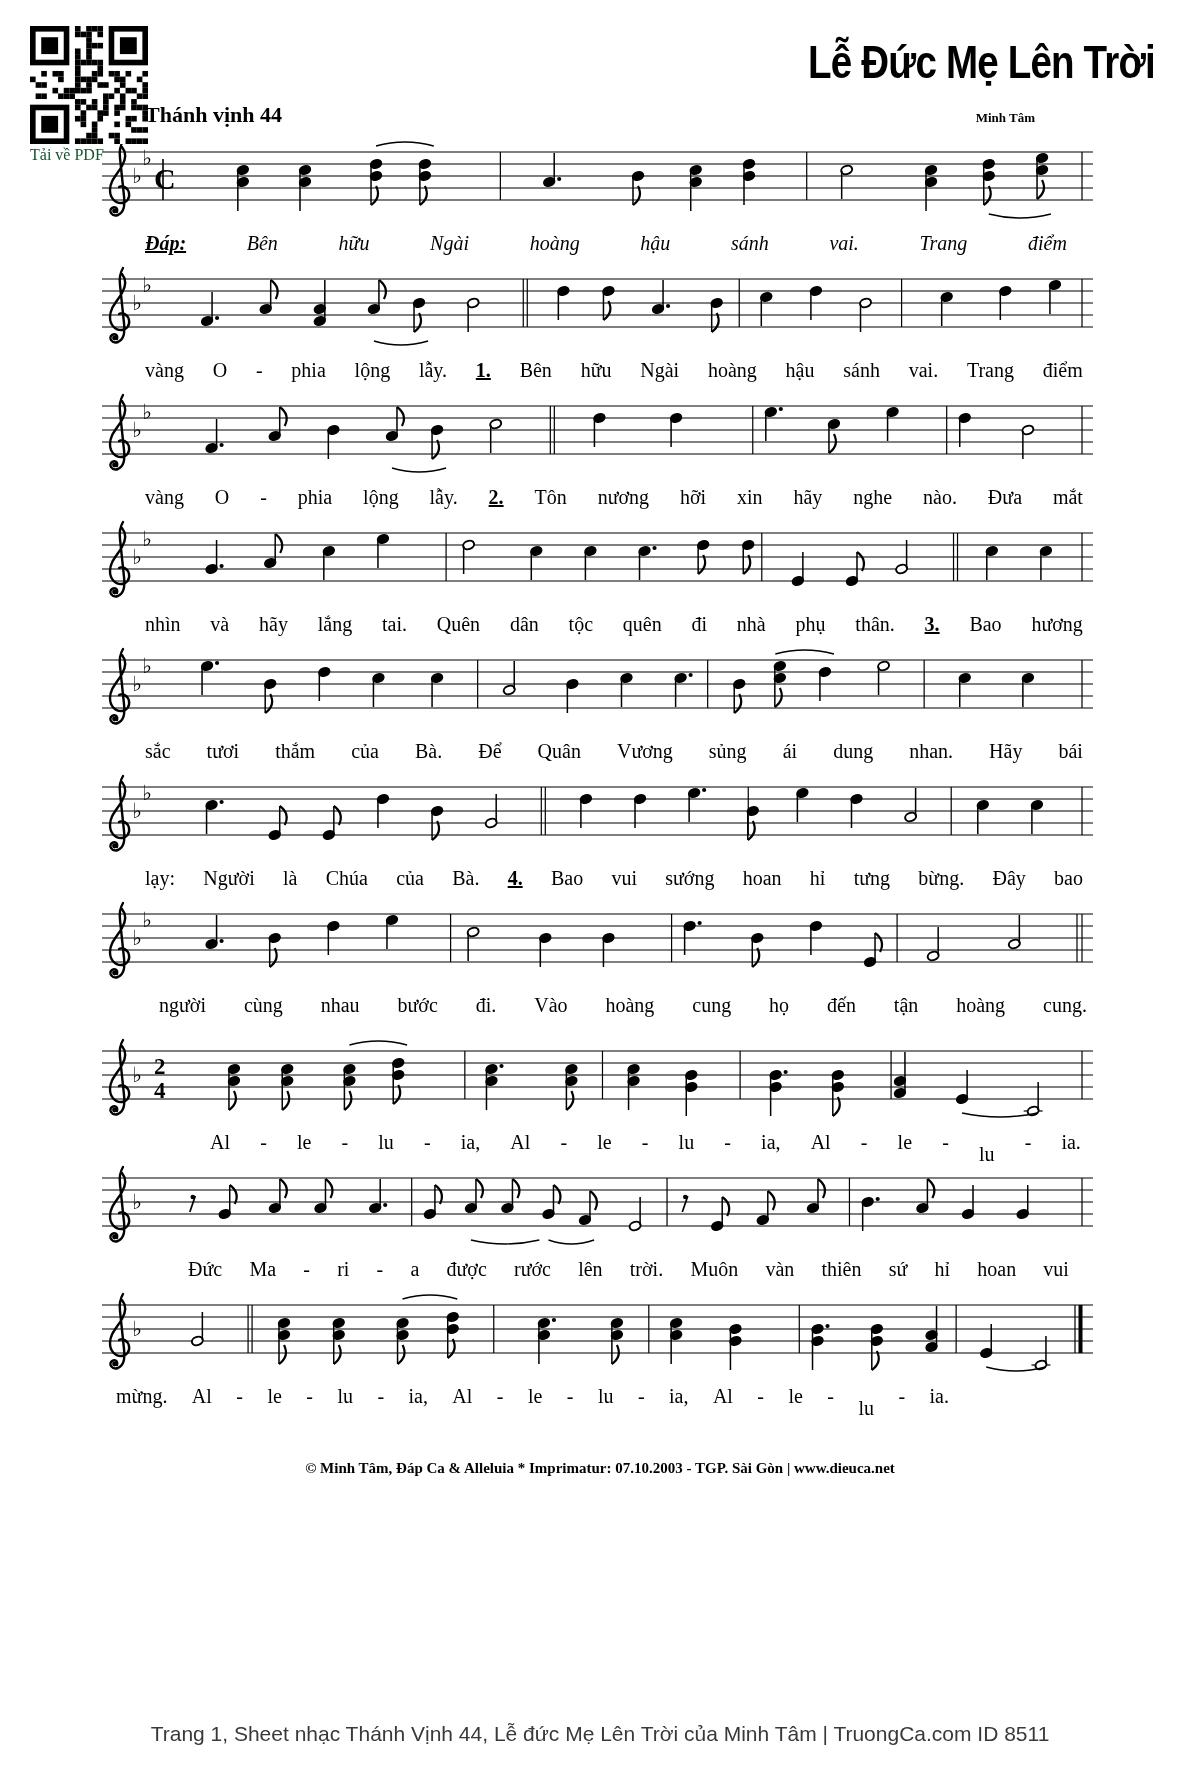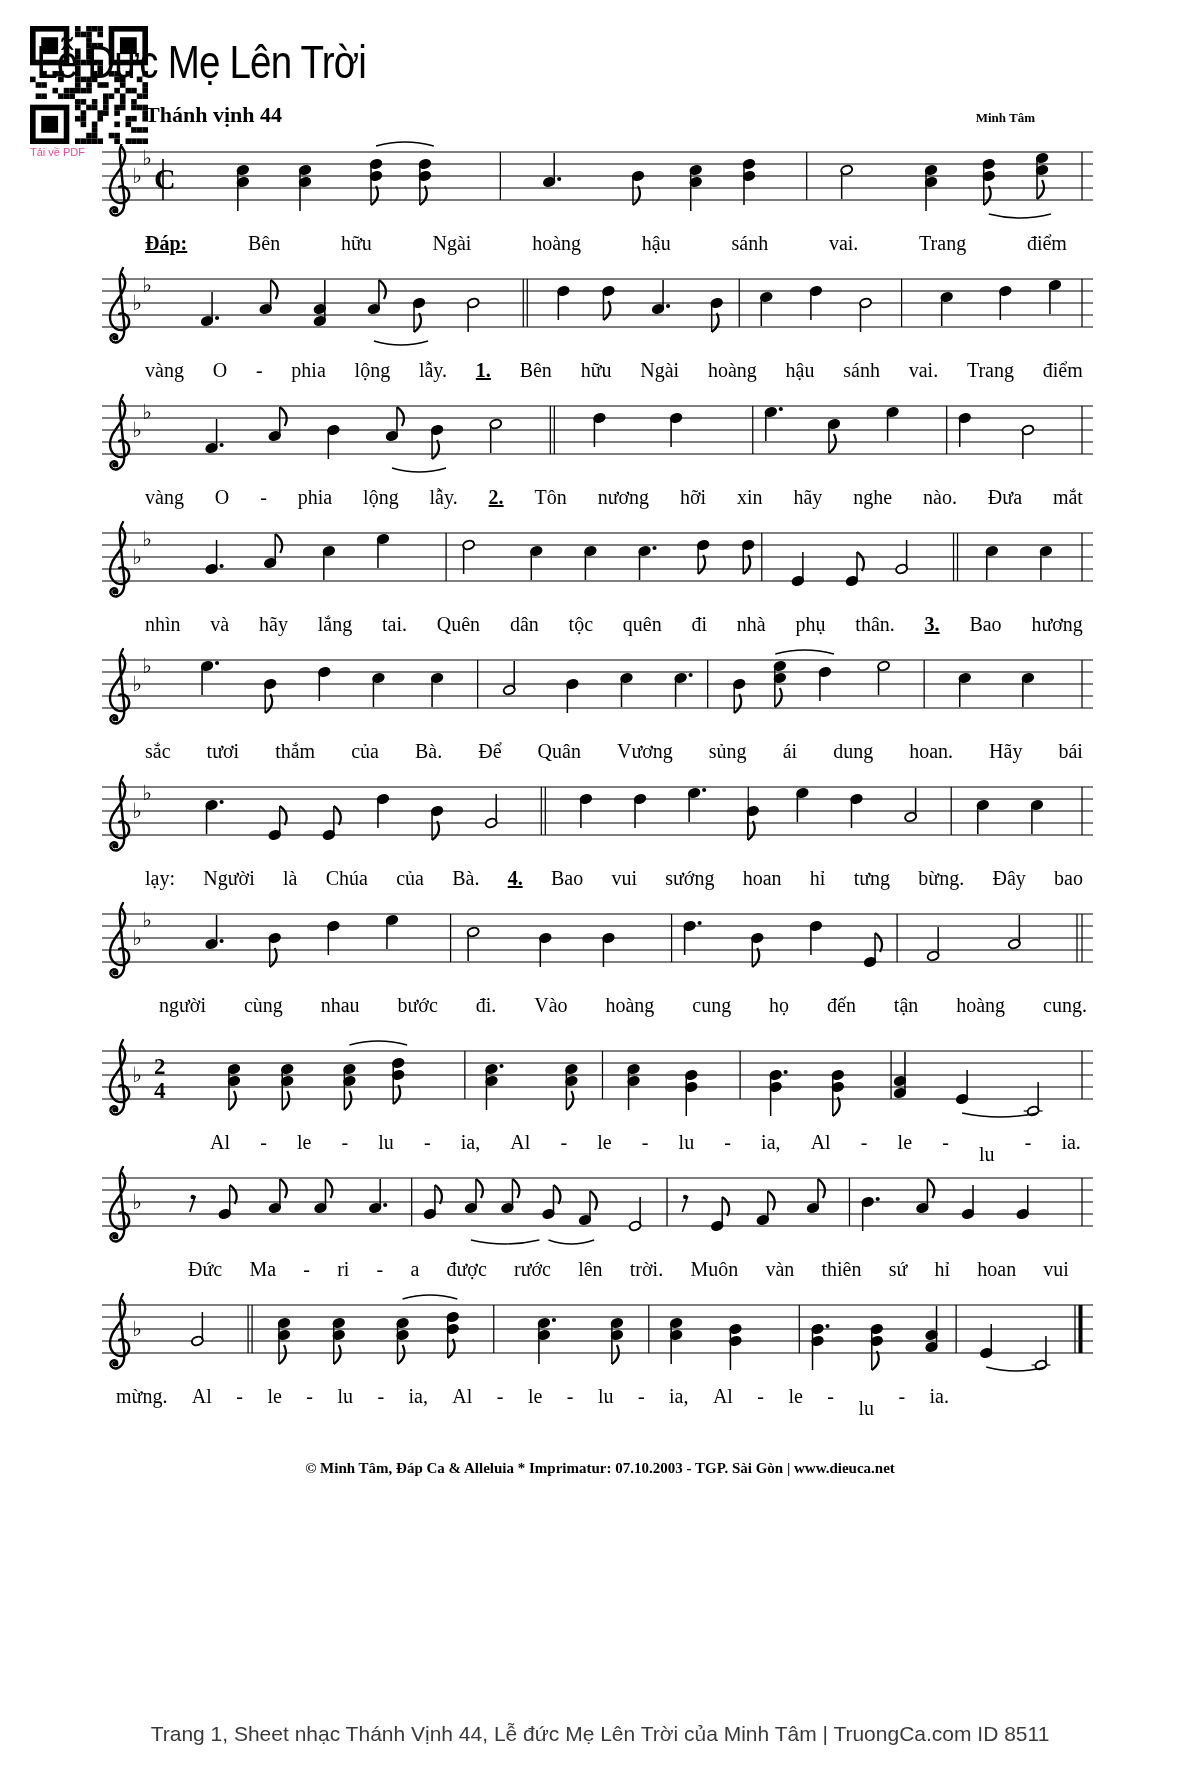--- a/index.html
+++ b/index.html
@@ -1,24 +1,24 @@
 <!DOCTYPE html>
 <html><head>
 <meta charset="utf-8">
 <style>
   html,body{margin:0;padding:0;background:#ffffff;}
   .sheet{position:relative;width:1200px;height:1782px;background:#fff;color:#000;
          font-family:"Liberation Serif", serif;overflow:hidden;}
   
   .qr-wrap{position:absolute;left:30px;top:26px;width:132px;text-align:left;}
   .qr-wrap svg{display:block;}
-  .qr-label{font-family:Liberation Sans, sans-serif;font-size:11px;color:#ec4899;margin-top:2px;}
+  .qr-label{font-family:Liberation Serif, serif;font-size:16px;color:#14532d;margin-top:2px;}
   
-  h1.title{margin:36px 7px 0 0;text-align:left;font-family:"Liberation Sans", sans-serif;
-           font-weight:normal;font-size:47px;line-height:1.1;}
+  h1.title{margin:36px 7px 0 0;text-align:right;font-family:"Liberation Sans", sans-serif;
+           font-weight:bold;font-size:47px;line-height:1.1;}
   h1.title span{display:inline-block;transform:scaleX(0.82);letter-spacing:-1px;}
   .meta-row{display:flex;justify-content:space-between;margin:14px 165px 0 145px;align-items:baseline;}
   .psalm{font-weight:bold;font-size:22px;}
   .composer{font-weight:bold;font-size:13px;}
   
   .systems{margin:10px 0 0 102px;width:995px;}
   .system{height:127px;}
   .system svg{display:block;}
   .lyrics{display:flex;justify-content:space-between;font-size:20px;line-height:26px;height:30px;align-items:baseline;}
   .lyrics span{white-space:nowrap;}
@@ -232,21 +232,21 @@
           <ellipse cx="886.76" cy="38" rx="5.6" ry="4.1" transform="rotate(-18 886.76 38)" fill="#000" stroke="#000" stroke-width="1.4"></ellipse>
           <line x1="881.76" y1="27" x2="881.76" y2="67" stroke="#000" stroke-width="1.5"></line>
           <path d="M881.76 67 c7 -5 9 -11 5 -19" fill="none" stroke="#000" stroke-width="2.2"></path>
           <ellipse cx="940.04" cy="20" rx="5.6" ry="4.1" transform="rotate(-18 940.04 20)" fill="#000" stroke="#000" stroke-width="1.4"></ellipse>
           <ellipse cx="940.04" cy="32" rx="5.6" ry="4.1" transform="rotate(-18 940.04 32)" fill="#000" stroke="#000" stroke-width="1.4"></ellipse>
           <line x1="935.04" y1="21" x2="935.04" y2="61" stroke="#000" stroke-width="1.5"></line>
           <path d="M935.04 61 c7 -5 9 -11 5 -19" fill="none" stroke="#000" stroke-width="2.2"></path>
           <path d="M274.03999999999996 8 Q 302.9 0 331.76 8" fill="none" stroke="#000" stroke-width="1.4"></path>
           <path d="M886.76 76 Q 917.8399999999999 84 948.92 76" fill="none" stroke="#000" stroke-width="1.4"></path>
         </svg>
-        <div class="lyrics" style="padding-left: 43px; padding-right: 30px;">
+        <div class="lyrics" style="padding-left: 43px; padding-right: 30px; font-style: italic;">
           <span class="tk-b tk-u">Đáp:</span>
           <span>Bên</span>
           <span>hữu</span>
           <span>Ngài</span>
           <span>hoàng</span>
           <span>hậu</span>
           <span>sánh</span>
           <span>vai.</span>
           <span>Trang</span>
           <span>điểm</span>
@@ -536,21 +536,21 @@
           <span>tươi</span>
           <span>thắm</span>
           <span>của</span>
           <span>Bà.</span>
           <span>Để</span>
           <span>Quân</span>
           <span>Vương</span>
           <span>sủng</span>
           <span>ái</span>
           <span>dung</span>
-          <span>hoan.</span>
+          <span>nhan.</span>
           <span>Hãy</span>
           <span>bái</span>
         </div>
       </div>
       <div class="system">
         <svg width="993" height="92" viewBox="0 0 993 92">
           <line x1="0" y1="14" x2="991" y2="14" stroke="#000" stroke-width="1.1"></line>
           <line x1="0" y1="26" x2="991" y2="26" stroke="#000" stroke-width="1.1"></line>
           <line x1="0" y1="38" x2="991" y2="38" stroke="#000" stroke-width="1.1"></line>
           <line x1="0" y1="50" x2="991" y2="50" stroke="#000" stroke-width="1.1"></line>

